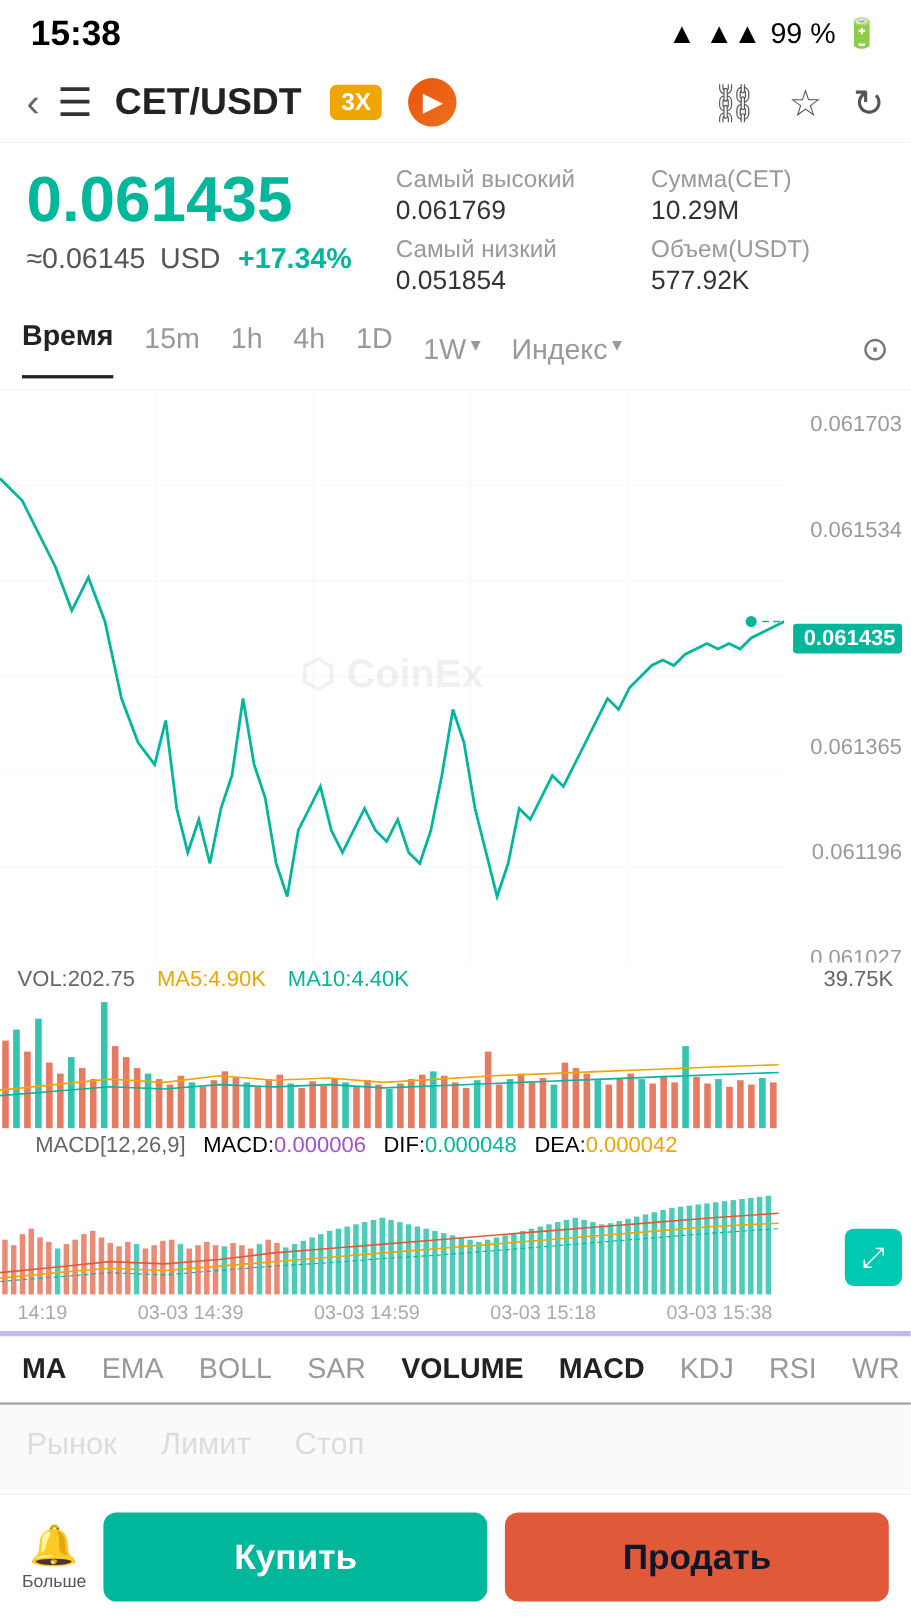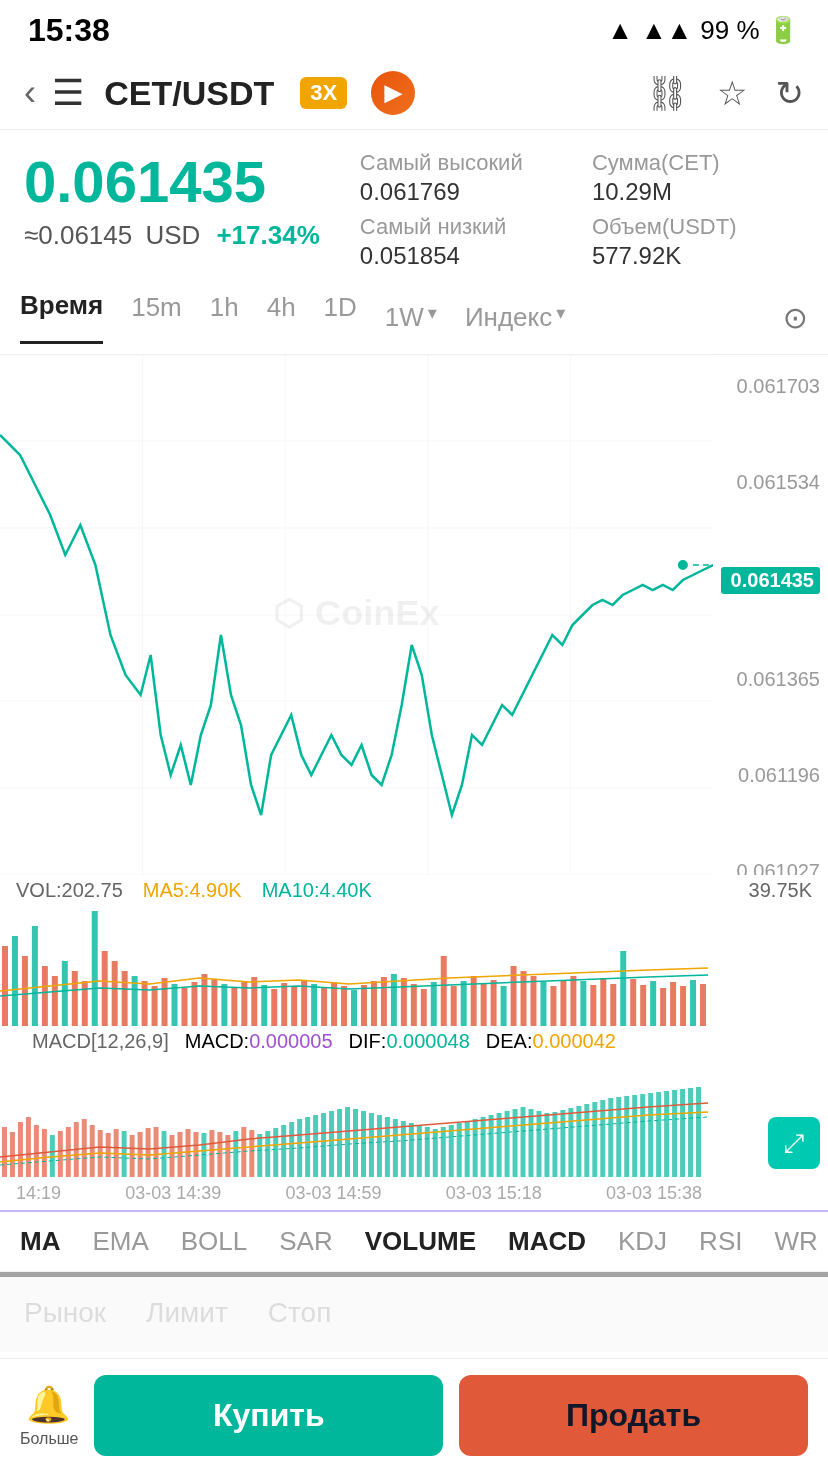--- a/index.html
+++ b/index.html
@@ -225,39 +225,39 @@
     .x-label { font-size: 18px; color: #aaa; }
 
     
     .indicator-selector {
       display: flex;
       align-items: center;
       overflow-x: auto;
       padding: 14px 20px;
       background: #fff;
       gap: 32px;
-      border-top: 2px solid #c4b5fd;
+      border-top: 5px solid #c4b5fd;
       border-bottom: 1px solid #f0f0f0;
     }
     .indicator-selector::-webkit-scrollbar { display: none; }
     .ind-tab {
       font-size: 26px;
       color: #999;
       white-space: nowrap;
       cursor: pointer;
       flex-shrink: 0;
     }
     .ind-tab.active { color: #222; font-weight: 700; }
 
     
     .bottom-section {
       padding: 20px 24px;
       background: #fafafa;
       min-height: 80px;
-      border-top: 5px solid #a3a3a3;
+      border-top: 2px solid #a3a3a3;
     }
 
     
     .bottom-bar {
       position: fixed;
       bottom: 0;
       left: 0;
       width: 828px;
       display: flex;
       align-items: center;
@@ -566,21 +566,21 @@
     <rect x="702" y="78" width="6" height="42" fill="#e05a3a" opacity="0.8"></rect>
 
     <polyline fill="none" stroke="#f0a500" stroke-width="1.5" points="0,85 50,80 100,75 150,78 200,72 250,76 300,74 350,78 400,75 450,72 500,70 550,68 600,66 650,64 710,62"></polyline>
     <polyline fill="none" stroke="#00b69b" stroke-width="1.5" points="0,90 50,86 100,82 150,84 200,80 250,82 300,80 350,83 400,81 450,79 500,77 550,75 600,73 650,71 710,69"></polyline>
   </svg>
 </div>
 
 <div class="macd-labels">
   <span class="macd-label macd-title">MACD[12,26,9]</span>
   <span class="macd-label">
-    <span>MACD:</span><span class="macd-val">0.000005</span>
+    <span>MACD:</span><span class="macd-val">0.000006</span>
   </span>
   <span class="macd-label">
     <span>DIF:</span><span class="dif-val">0.000048</span>
   </span>
   <span class="macd-label">
     <span>DEA:</span><span class="dea-val">0.000042</span>
   </span>
 </div>
 
 <div style="position:relative;">

